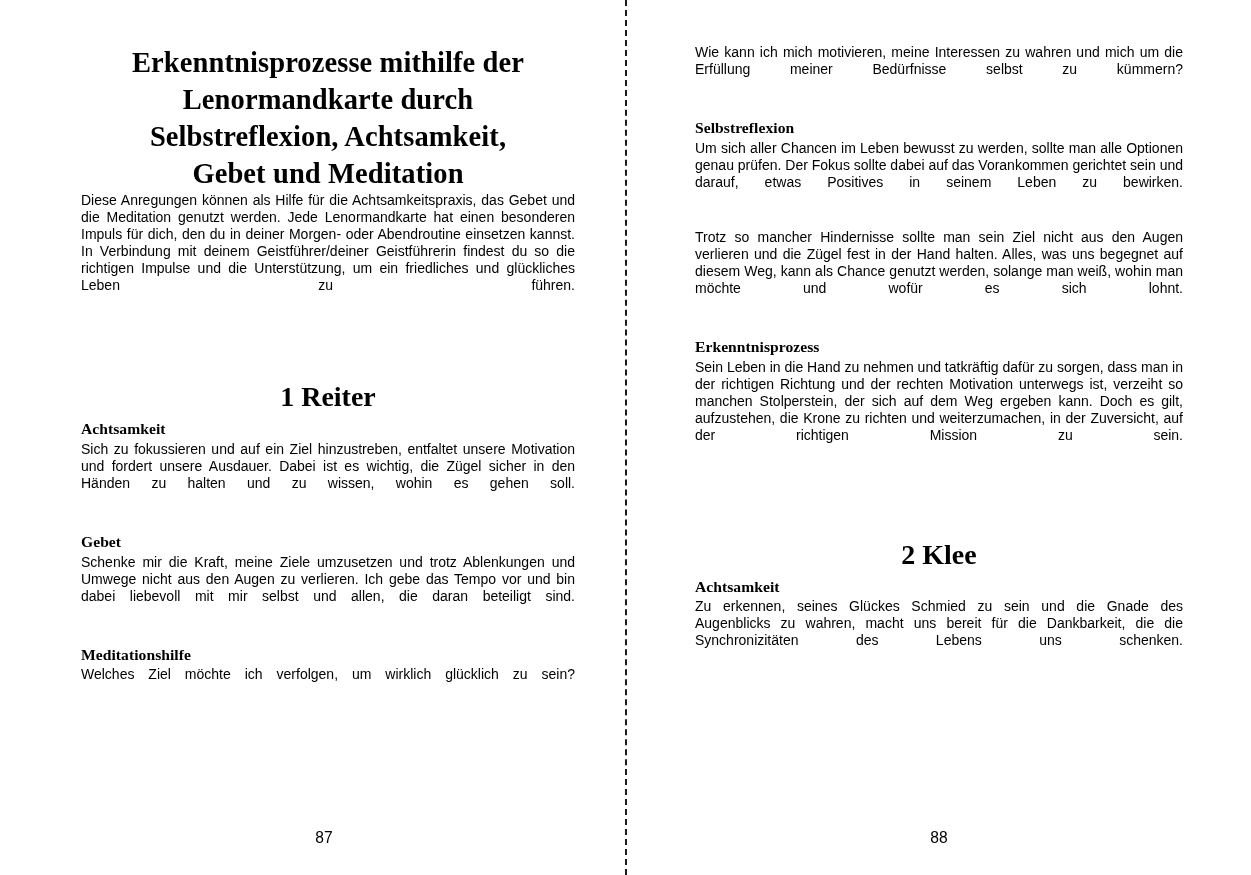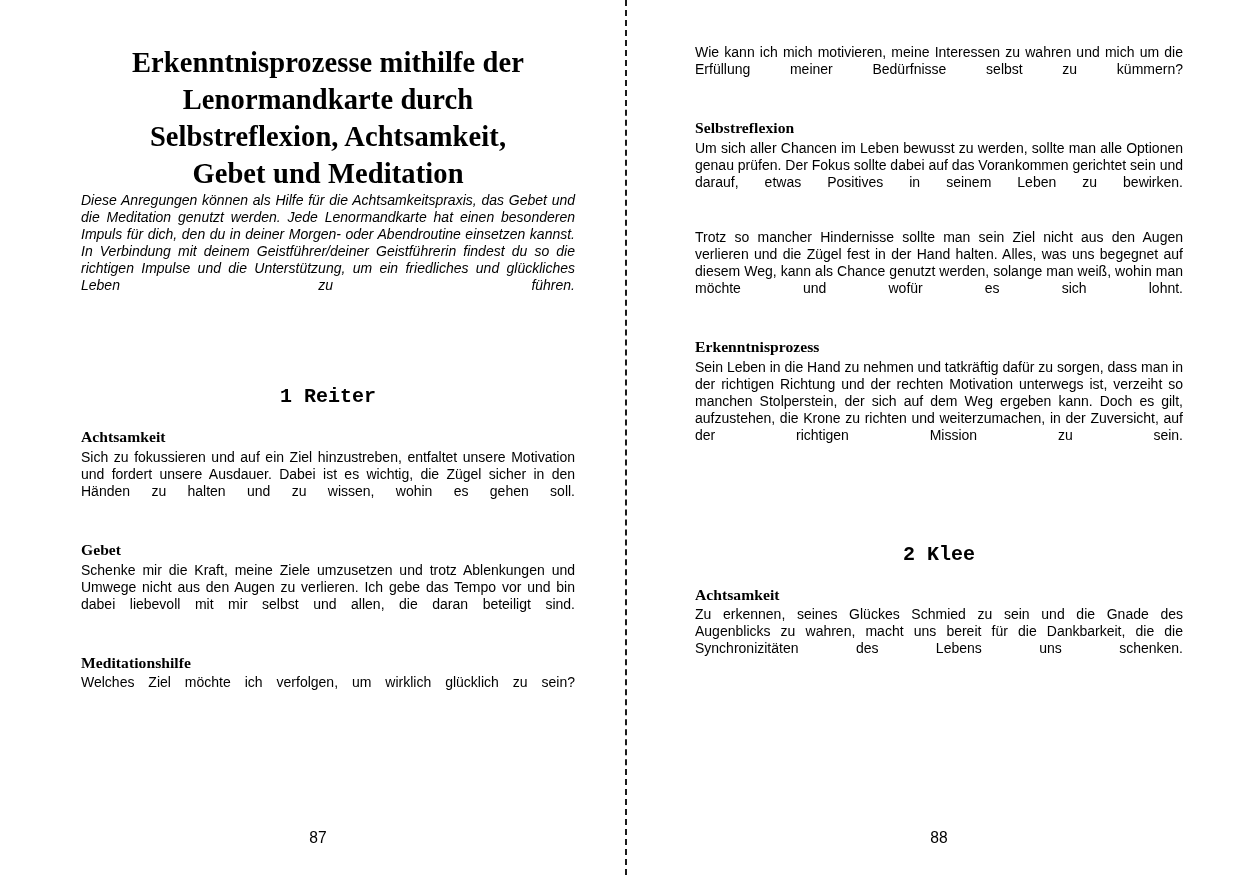--- a/index.html
+++ b/index.html
@@ -59,41 +59,40 @@
     text-align: center;
     margin: 0 0 0 0;
     padding: 0 2px;
     letter-spacing: 0.1px;
   }
   .book-title .tl { display: block; }
 
   
   .intro {
     margin-top: 22px;
-    font-style: italic;
   }
 
   
   .chapter-heading {
-    font-family: Liberation Mono, monospace;
+    font-family: Liberation Serif, serif;
     font-weight: bold;
-    font-size: 20px;
+    font-size: 28px;
     line-height: 30px;
     text-align: center;
     margin: 0;
     padding: 0;
   }
   .chapter-left  { margin-top: 71px; }
   .chapter-right { margin-top: 79px; }
 
   
   .section {
     margin-top: 21px;
   }
-  .section.first { margin-top: 13px; }
+  .section.first { margin-top: 5px; }
 
   .section-heading {
     font-size: 15.6px;
     line-height: 23.8px;
     font-weight: bold;
     margin: 0;
     letter-spacing: 0.05px;
     font-family: Liberation Serif, serif;
   }
 
@@ -114,21 +113,21 @@
   }
 
   
   .folio {
     position: absolute;
     top: 828px;
     font-size: 15.6px;
     line-height: 20px;
     text-align: center;
   }
-  .page-left  .folio { left: 71px;  width: 494px; }
+  .page-left  .folio { left: 77px;  width: 494px; }
   .page-right .folio { left: 69px;  width: 488px; }
 </style>
 </head>
 <body>
 
 <div class="spread">
 
   <div class="page page-left">
     <div class="page-body">
 

